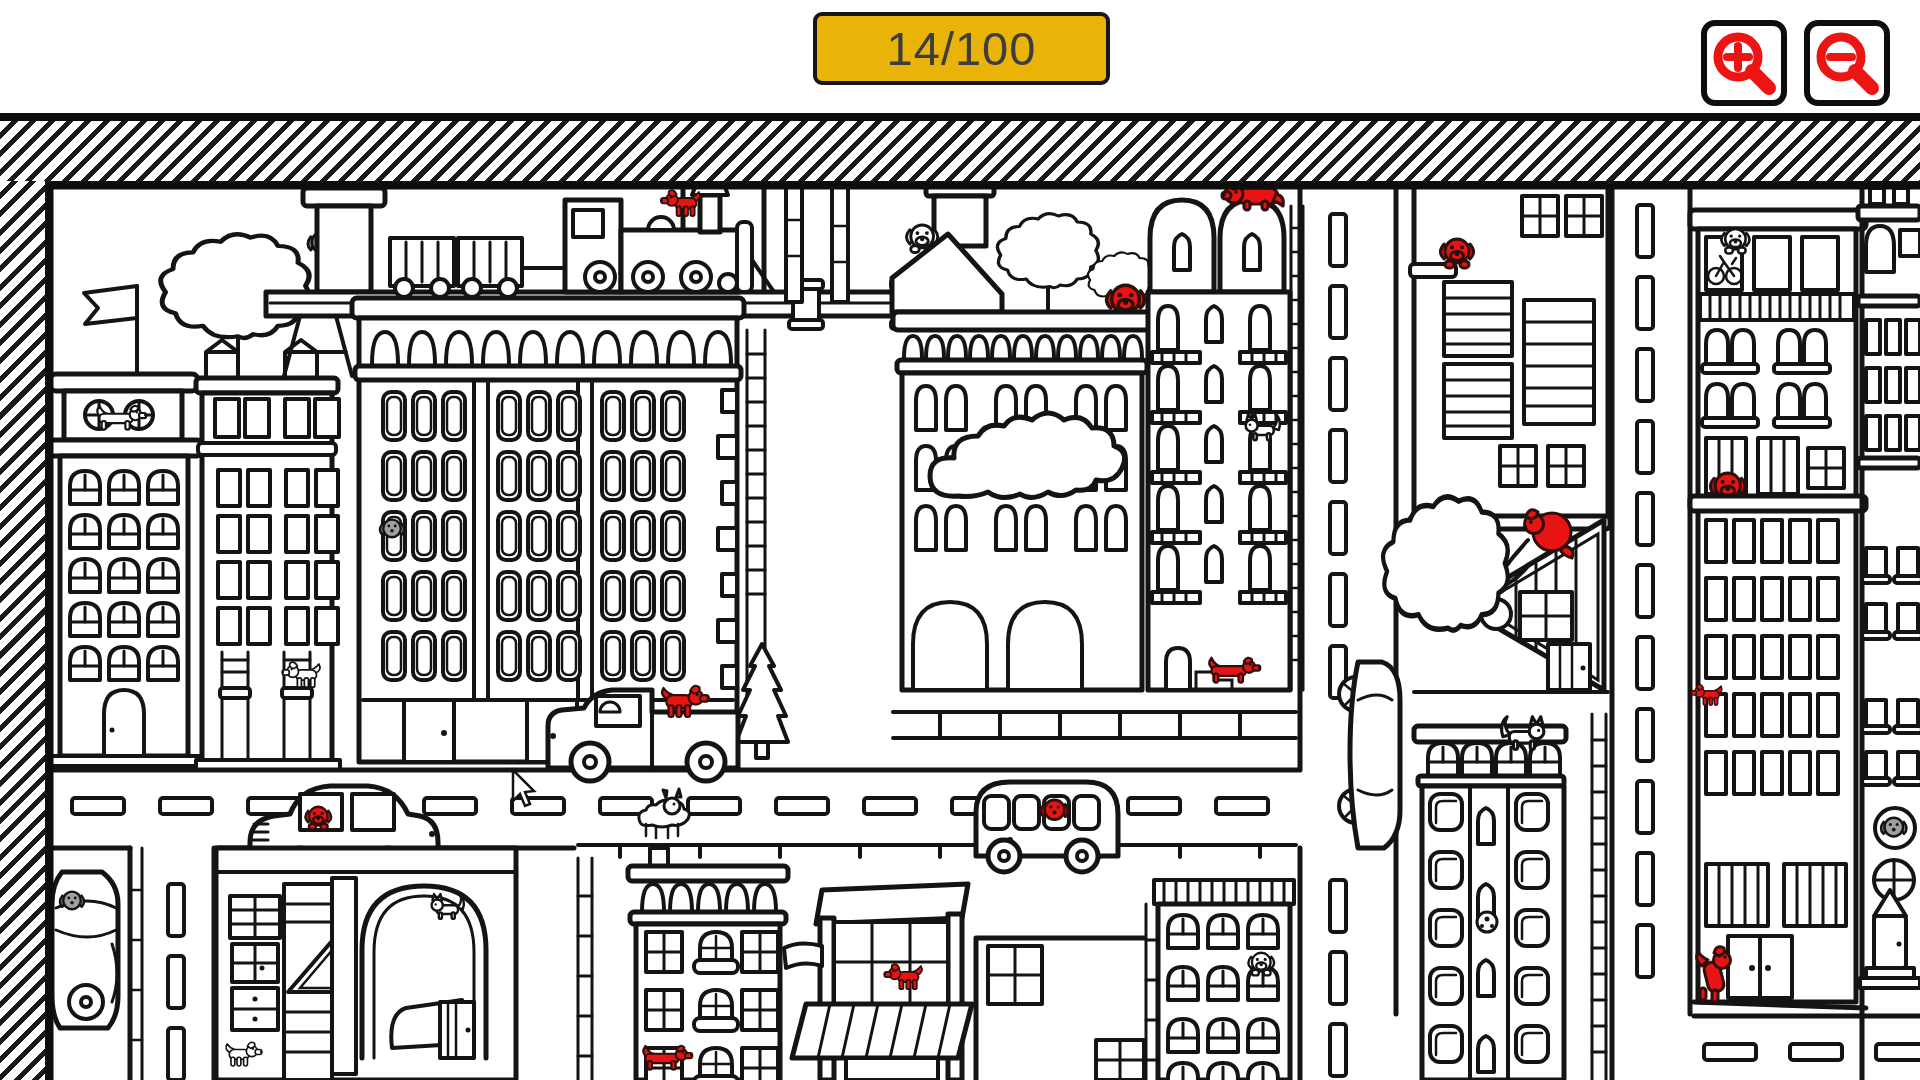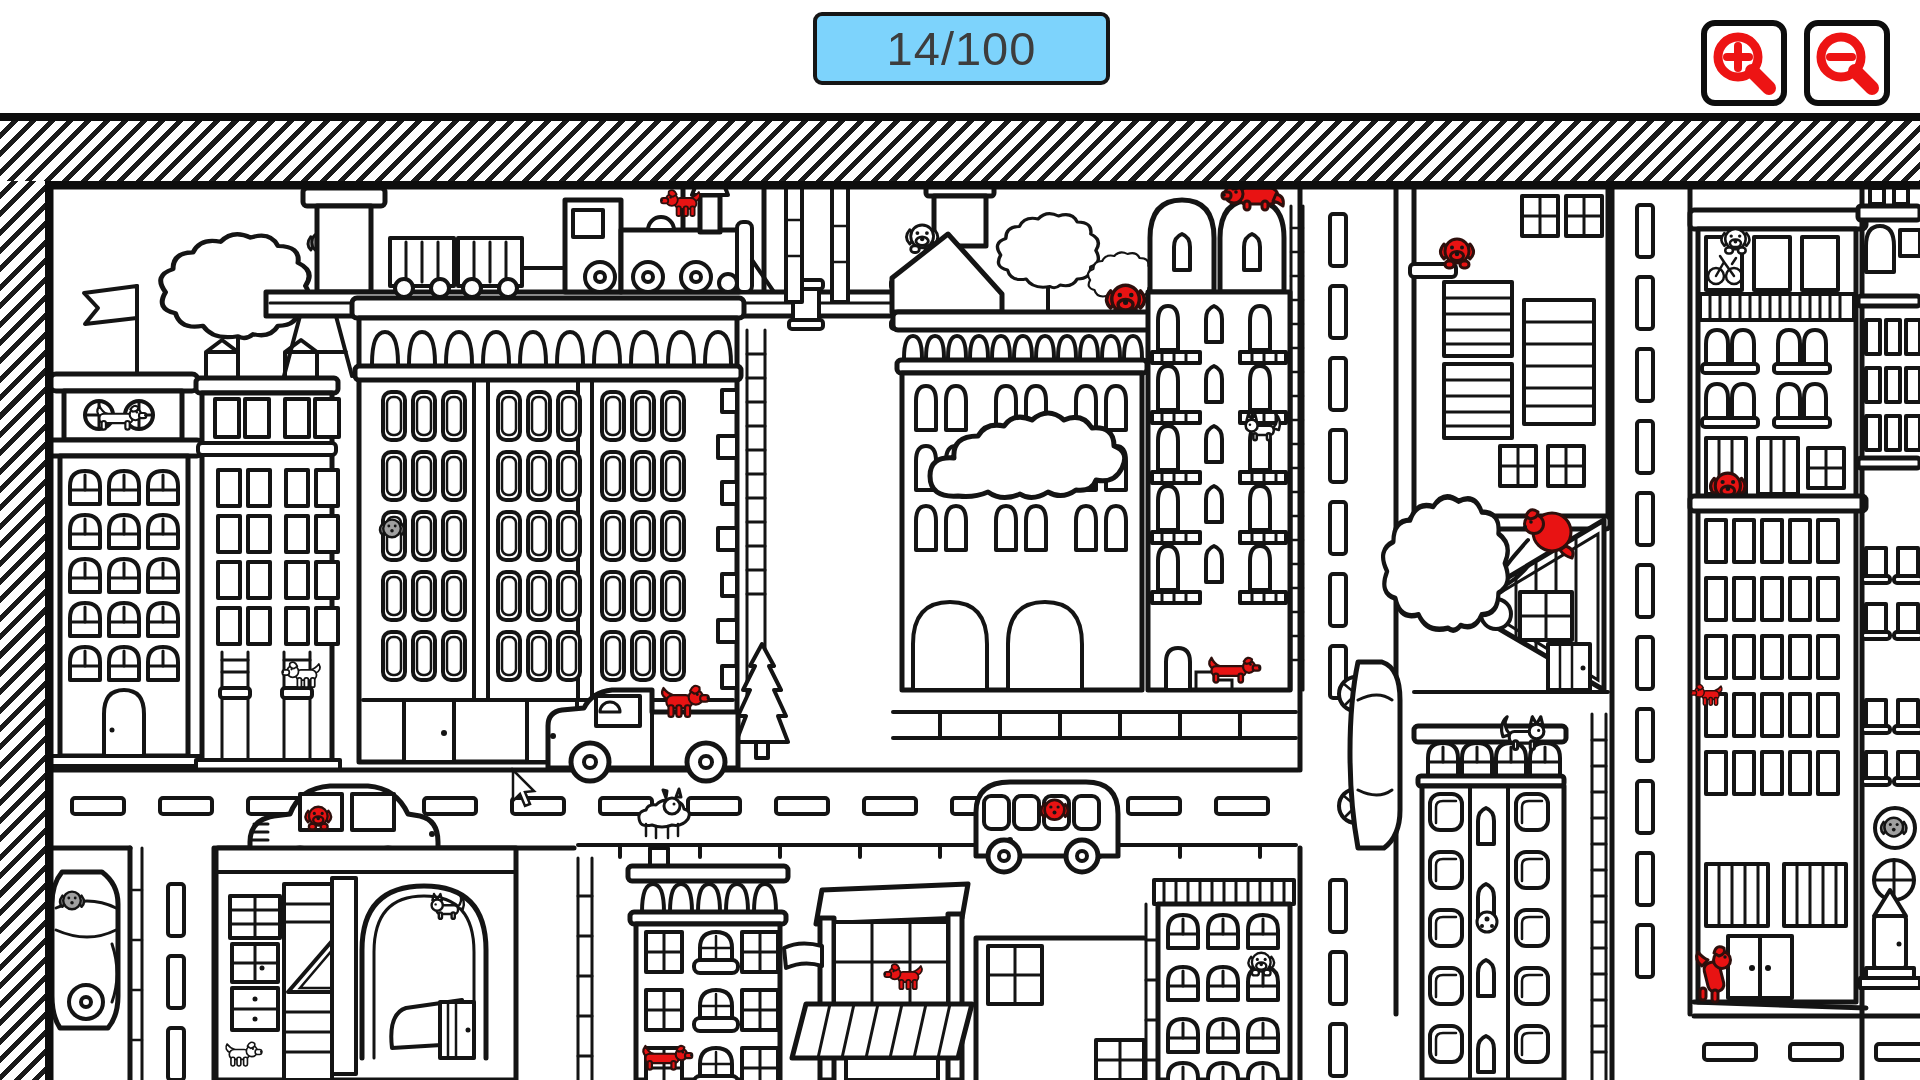--- a/index.html
+++ b/index.html
@@ -1,21 +1,21 @@
 <!DOCTYPE html>
 <html style="--red: #e81313; --ink: #141414; --gray: #a0a0a0; --counter: #3d3d3d; --paper: #ffffff;"><head>
 <meta charset="utf-8">
 <style>
   :root{ --red:#e81313; --ink:#141414; --gray:#a0a0a0; --counter:#3d3d3d; --paper:#ffffff; }
   *{margin:0;padding:0;box-sizing:border-box;}
   html,body{width:1920px;height:1080px;overflow:hidden;background:#fff;
             font-family:"Liberation Sans", sans-serif;}
   .header{position:absolute;left:0;top:0;width:1920px;height:113px;background:#fff;}
   .counter-box{position:absolute;left:813px;top:12px;width:297px;height:73px;
-ateral    border:4px solid #161616;border-radius:9px;background:#7dd3fc;
+ateral    border:4px solid #161616;border-radius:9px;background:#eab308;
     display:flex;align-items:center;justify-content:center;}
   .counter-box{border:4px solid #161616;}
   .counter-text{font-size:47px;color:var(--counter);letter-spacing:1px;}
   .zoom-btn{position:absolute;top:20px;width:86px;height:86px;background:#fff;
     border:6px solid #0d0d0d;border-radius:14px;display:flex;align-items:center;justify-content:center;cursor:pointer;}
   .zoom-in{left:1701px;} .zoom-out{left:1804px;}
   .divider{position:absolute;left:0;top:113px;width:1920px;height:8px;background:#0d0d0d;}
   .hatch{position:absolute;background:repeating-linear-gradient(135deg,#ffffff 0 8px,#1a1a1a 8px 13px);}
   .hatch-top{left:0;top:121px;width:1920px;height:60px;}
   .hatch-left{left:0;top:181px;width:45px;height:899px;}

